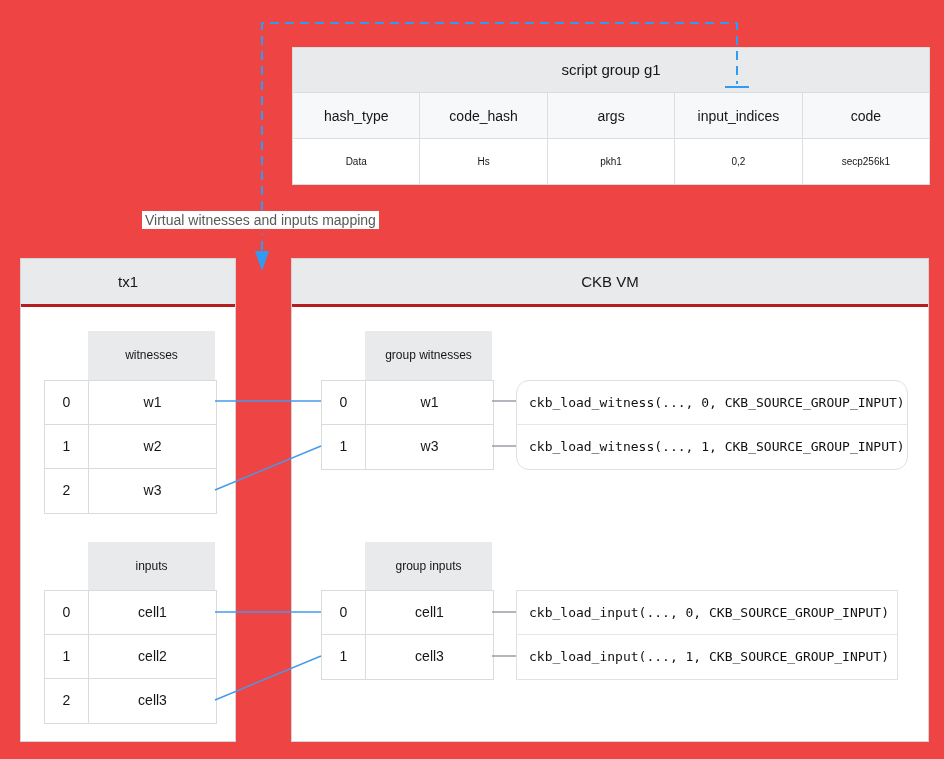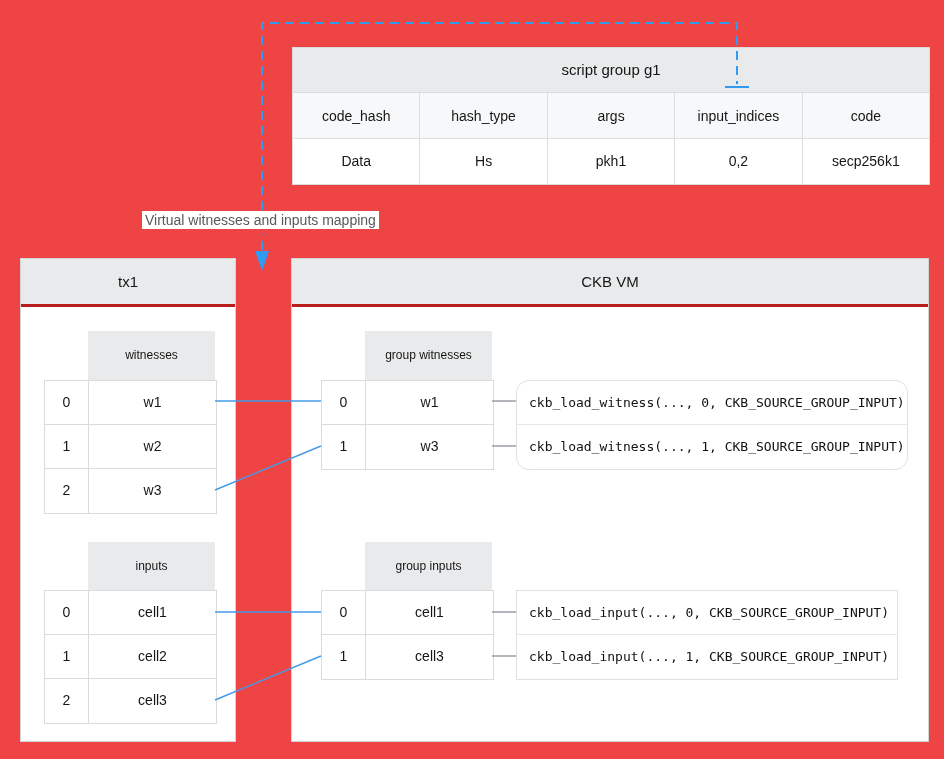--- a/index.html
+++ b/index.html
@@ -7,21 +7,21 @@
     position:relative;width:944px;height:759px;background:#ef4444;overflow:hidden;
     font-family:"Liberation Sans","DejaVu Sans",sans-serif;color:#161616;
   }
   
   .sg-table{position:absolute;left:292px;top:47px;width:638px;border:1px solid #d9dbdd;box-sizing:border-box;background:#fff;}
   .sg-title{height:44px;line-height:44px;text-align:center;background:#e9eaeb;font-size:15px;border-bottom:1px solid #d9dbdd;}
   .sg-row{display:flex;}
   .sg-cell{flex:1 1 0;text-align:center;box-sizing:border-box;border-right:1px solid #dcdee0;overflow:hidden;white-space:nowrap;}
   .sg-cell:last-child{border-right:none;}
   .sg-head .sg-cell{height:46px;line-height:46px;background:#f7f8f9;font-size:14px;border-bottom:1px solid #dcdee0;}
-  .sg-vals .sg-cell{height:45px;line-height:45px;background:#ffffff;font-size:14px;}
+  .sg-vals .sg-cell{height:45px;line-height:45px;background:#ffffff;font-size:10px;}
   
   .big-box{position:absolute;border:1px solid #d2d4d6;background:#ffffff;box-sizing:border-box;}
   .big-box-header{height:45px;line-height:45px;text-align:center;background:#e9eaeb;font-size:15px;border-bottom:3px solid #b91c1c;}
   
   .mini-header{position:absolute;width:127px;height:49px;line-height:49px;text-align:center;background:#e9eaeb;font-size:12px;box-sizing:border-box;}
   .mini-grid{position:absolute;border:1px solid #d9dbdd;background:#fff;box-sizing:border-box;}
   .mini-row{display:flex;height:44px;box-sizing:border-box;border-bottom:1px solid #d9dbdd;}
   .mini-row:last-child{border-bottom:none;}
   .mini-row .idx{width:44px;line-height:43px;text-align:center;font-size:14px;border-right:1px solid #d9dbdd;box-sizing:border-box;}
   .mini-row .val{width:127px;line-height:43px;text-align:center;font-size:14px;box-sizing:border-box;}
@@ -36,22 +36,22 @@
   .overlay{position:absolute;left:0;top:0;width:944px;height:759px;pointer-events:none;}
 </style>
 </head>
 <body>
 
 <div class="canvas">
 
   <div class="sg-table">
     <div class="sg-title">script group g1</div>
     <div class="sg-row sg-head">
+      <div class="sg-cell">hash_type</div>
       <div class="sg-cell">code_hash</div>
-      <div class="sg-cell">hash_type</div>
       <div class="sg-cell">args</div>
       <div class="sg-cell">input_indices</div>
       <div class="sg-cell">code</div>
     </div>
     <div class="sg-row sg-vals">
       <div class="sg-cell">Data</div>
       <div class="sg-cell">Hs</div>
       <div class="sg-cell">pkh1</div>
       <div class="sg-cell">0,2</div>
       <div class="sg-cell">secp256k1</div>

